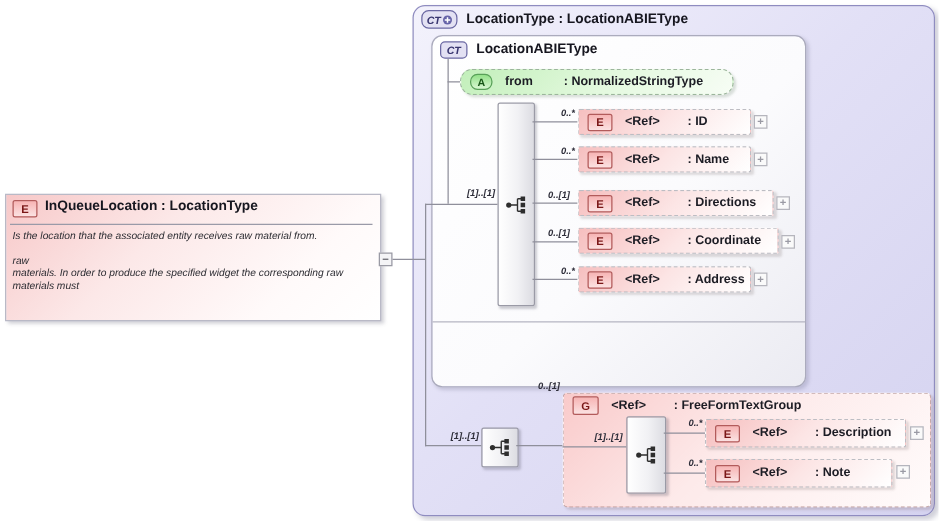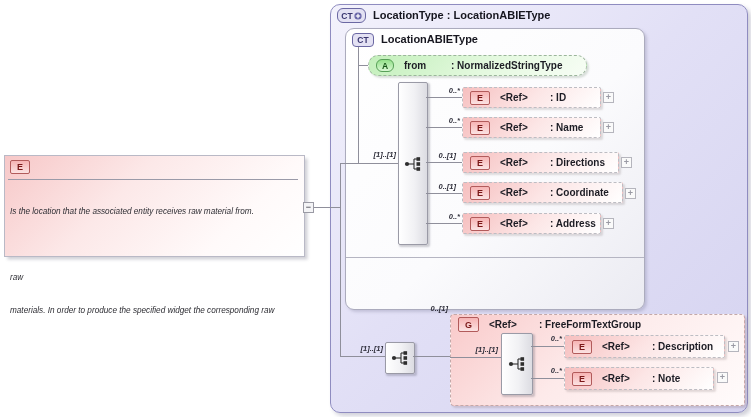--- a/index.html
+++ b/index.html
@@ -33,24 +33,24 @@
     background:linear-gradient(180deg,#f7b4b4 0%,#fbe2e2 100%);
     color:#7a1818;font-size:9px;font-weight:bold;
     display:flex;align-items:center;justify-content:center;flex:0 0 auto;
   }
   .el-ref{font-size:10px;font-weight:bold;color:#1c1c24;width:50px;margin-left:10px;flex:0 0 auto;white-space:nowrap;}
   .el-name{font-size:10px;font-weight:bold;color:#1c1c24;white-space:nowrap;}
   .titletext{font-size:11px;font-weight:bold;color:#16161f;white-space:nowrap;}
   .badge-ct{
     box-sizing:border-box;border:1.5px solid #6b68a3;border-radius:4px;background:#e3e1f3;
     color:#38356f;font-size:8.5px;font-weight:bold;
-    display:flex;align-items:center;justify-content:center;
+    display:flex;align-items:center;justify-content:center;font-style:italic;
   }
   .glyphsvg{display:block;}
-  .desc-line{height:10px;line-height:10px;font-size:8.2px;font-style:italic;color:#2d2d33;white-space:nowrap;margin-top:23px;}
+  .desc-line{height:10px;line-height:10px;font-size:8.2px;font-style:italic;color:#2d2d33;white-space:nowrap;}
 </style>
 </head>
 <body>
 
 <div id="canvas">
 
   <div style="
     position:absolute;left:330px;top:4px;width:418px;height:409px;box-sizing:border-box;
     border:1px solid #8f8cc0;border-radius:10px;
     background:linear-gradient(135deg,#f3f2fc 0%,#e2e0f6 45%,#d5d3f0 100%);
@@ -155,26 +155,28 @@
   <div class="plusicon" style="left:603px;top:218px;">+</div>
 
   <div class="line" style="left:346px;top:257px;width:298px;height:1px;background:#b5b5c2;"></div>
 
   <div style="
     position:absolute;left:4px;top:155px;width:301px;height:102px;box-sizing:border-box;
     border:1px solid #b9b9c6;
     background:linear-gradient(135deg,#f7c8c8 0%,#fce8e8 38%,#fffafa 75%,#ffffff 100%);
     box-shadow:2.5px 2.5px 3px rgba(100,100,120,.3);"></div>
   <div class="badge-e" style="position:absolute;left:10px;top:160px;">E</div>
+  <div class="titletext" style="position:absolute;left:36px;top:159px;">InQueueLocation : LocationType</div>
   <div class="line" style="left:8px;top:179px;width:290px;height:1px;background:#9a9aa8;"></div>
   <div style="position:absolute;left:10px;top:184px;">
     <div class="desc-line">Is the location that the associated entity receives raw material from.</div>
     <div class="desc-line"></div>
     <div class="desc-line">raw</div>
     <div class="desc-line">materials. In order to produce the specified widget the corresponding raw</div>
+    <div class="desc-line">materials must</div>
   </div>
 
   <div class="minusicon" style="left:303px;top:202px;">−</div>
   <div class="line" style="left:314px;top:207px;width:26px;height:1px;"></div>
   <div class="line" style="left:340px;top:163px;width:1px;height:194px;"></div>
   <div class="line" style="left:340px;top:163px;width:58px;height:1px;"></div>
 
   <div class="line" style="left:340px;top:356px;width:45px;height:1px;"></div>
   <div class="card-label" style="left:343px;top:344px;width:40px;">[1]..[1]</div>
   <div class="seqbar" style="left:385px;top:342px;width:28px;height:30px;">

